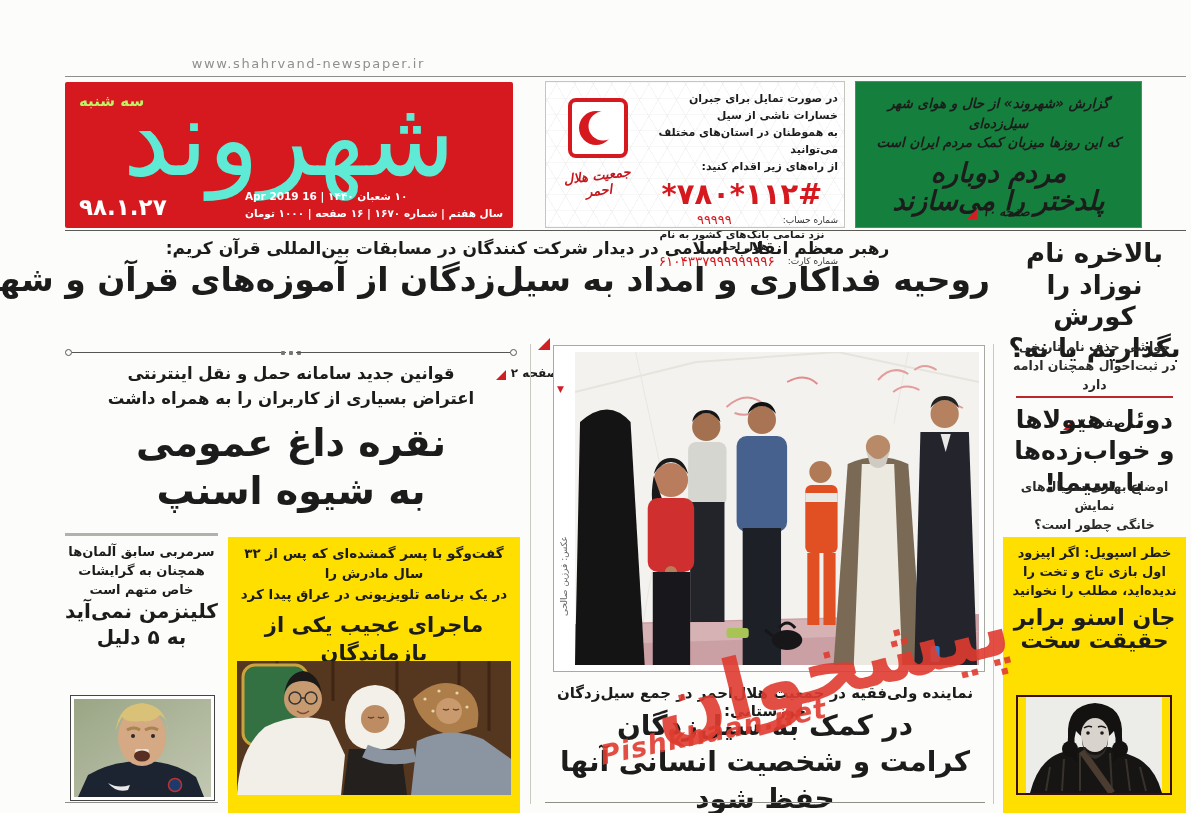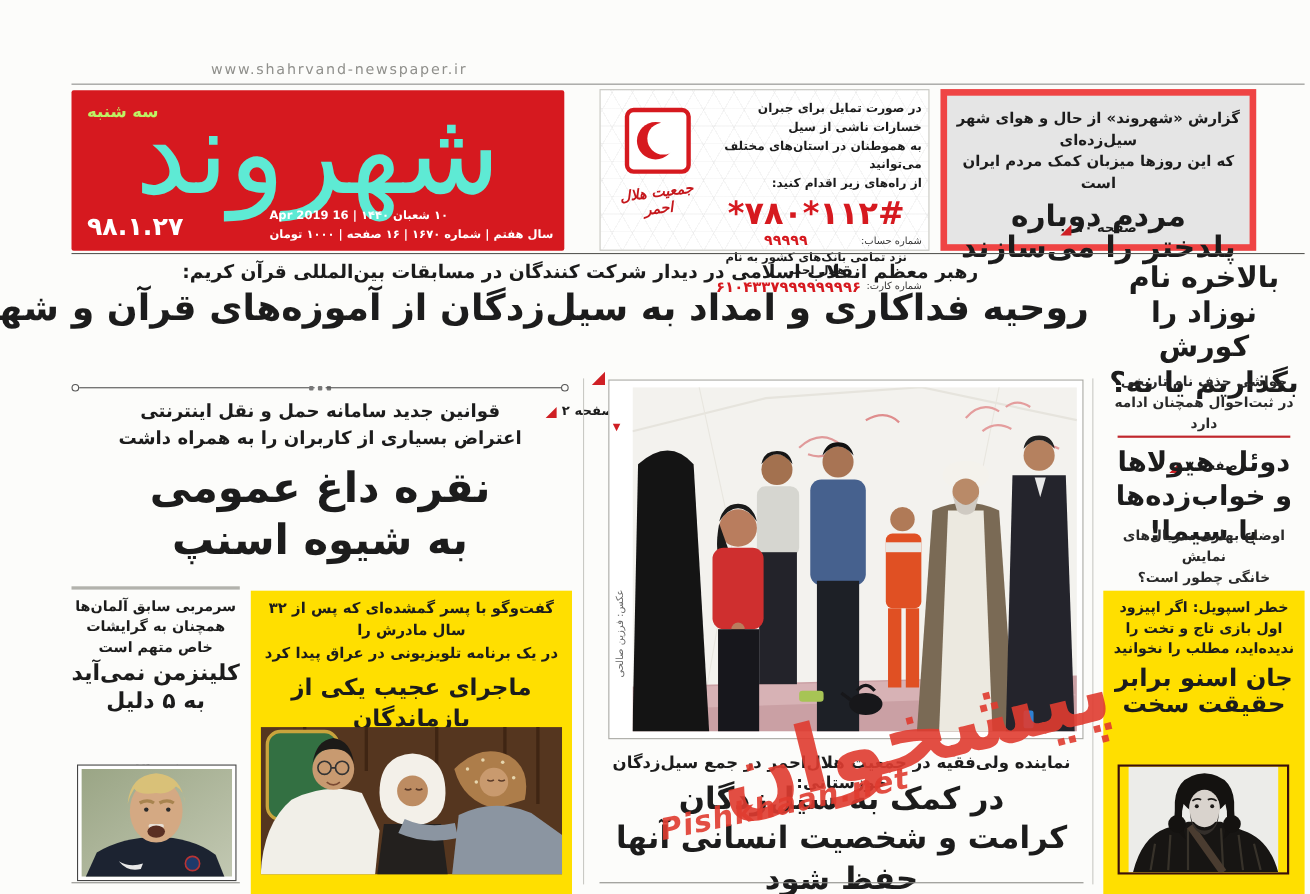--- a/index.html
+++ b/index.html
@@ -22,24 +22,24 @@
   .url{color:#8f8f8b;font-size:13px;letter-spacing:1.6px;}
   
   .adbox{background:#fff;border:1px solid #c6c6c0;
      background-image:
       repeating-linear-gradient(60deg, rgba(120,120,120,.07) 0 1px, transparent 1px 16px),
       repeating-linear-gradient(-60deg, rgba(120,120,120,.07) 0 1px, transparent 1px 16px),
       repeating-linear-gradient(180deg, rgba(120,120,120,.05) 0 1px, transparent 1px 16px);}
   .ad-intro{font-size:11px;font-weight:bold;line-height:1.55;text-align:right;}
   .ussd{color:#d6191f;font-weight:bold;font-size:29px;letter-spacing:1px;}
   .adlabel{font-size:9px;color:#333;}
-  .adred{color:#d6191f;font-weight:bold;}
+  .adred{color:#d6191f;font-weight:normal;}
   .org{color:#c5171c;font-weight:bold;font-style:italic;font-size:13px;transform:rotate(-7deg);}
   
-  .graybox{background:#e5e5e5;border:6px solid #ef4444;}
+  .graybox{background:#15803d;border:1px solid #ef4444;font-style:italic;}
   
   .pmark{display:flex;align-items:flex-end;justify-content:center;gap:5px;direction:ltr;}
   .pmark .tri{width:0;height:0;border-left:10px solid transparent;border-bottom:10px solid #cf1f24;}
   .pmark .plabel{font-weight:bold;font-size:12px;direction:rtl;margin-top:40px;}
   .redline{height:2px;background:#c0272d;}
   
   .divider{display:flex;align-items:center;}
   .divider .ring{width:5px;height:5px;border:1px solid #555;border-radius:50%;}
   .divider .dline{flex:1;height:1px;background:#555;}
   .divider .ddots{width:4px;height:4px;background:#777;border-radius:1px;margin:0 3px;

